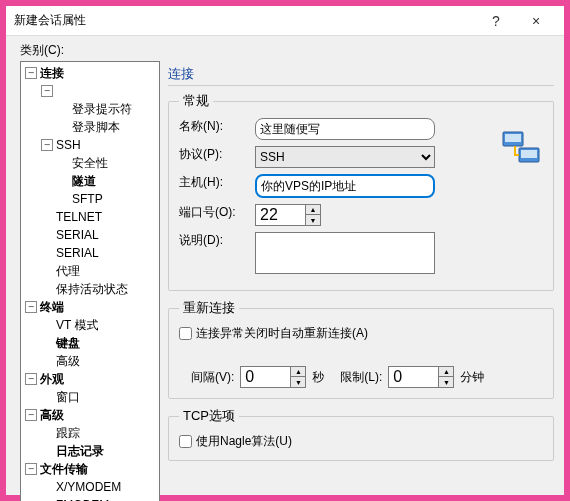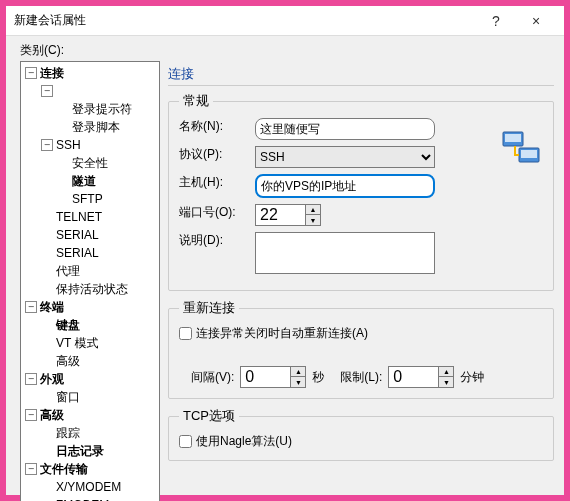--- a/index.html
+++ b/index.html
@@ -146,27 +146,27 @@
             </li>
             <li>
                 <div class="row pad0">
                   <span class="exp">−</span>
                   <span class="lbl bold">终端</span>
                 </div>
               <ul>
                 <li>
                     <div class="row pad1">
                       <span class="noexp"></span>
+                      <span class="lbl">VT 模式</span>
+                    </div>
+                  </li>
+                <li>
+                    <div class="row pad1">
+                      <span class="noexp"></span>
                       <span class="lbl bold">键盘</span>
-                    </div>
-                  </li>
-                <li>
-                    <div class="row pad1">
-                      <span class="noexp"></span>
-                      <span class="lbl">VT 模式</span>
                     </div>
                   </li>
                 <li>
                     <div class="row pad1">
                       <span class="noexp"></span>
                       <span class="lbl">高级</span>
                     </div>
                   </li>
               </ul>
             </li>

